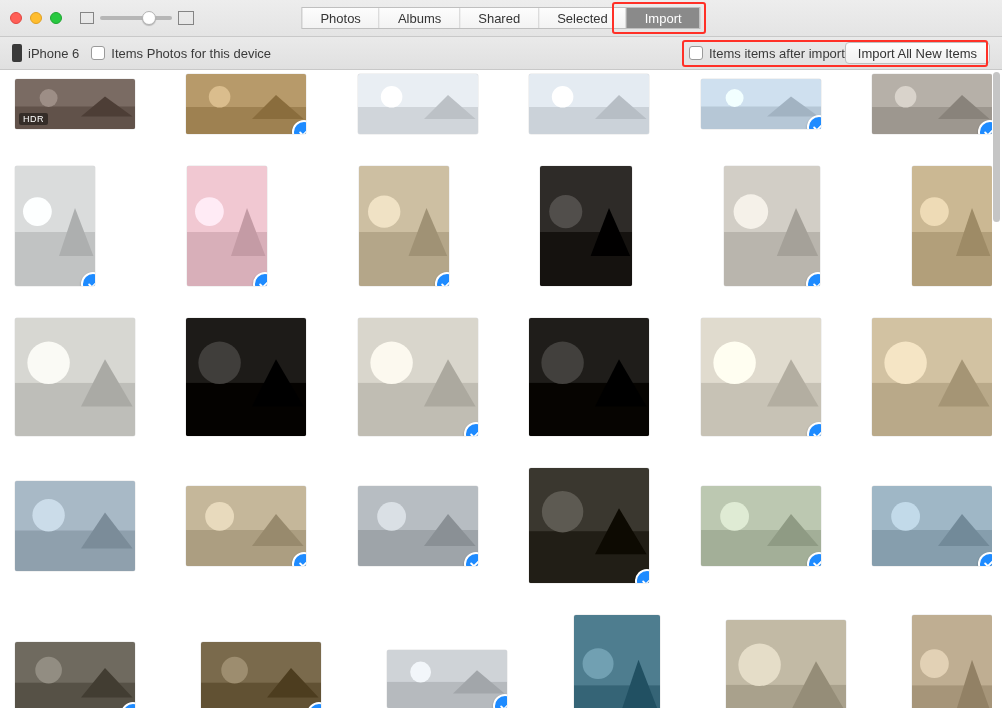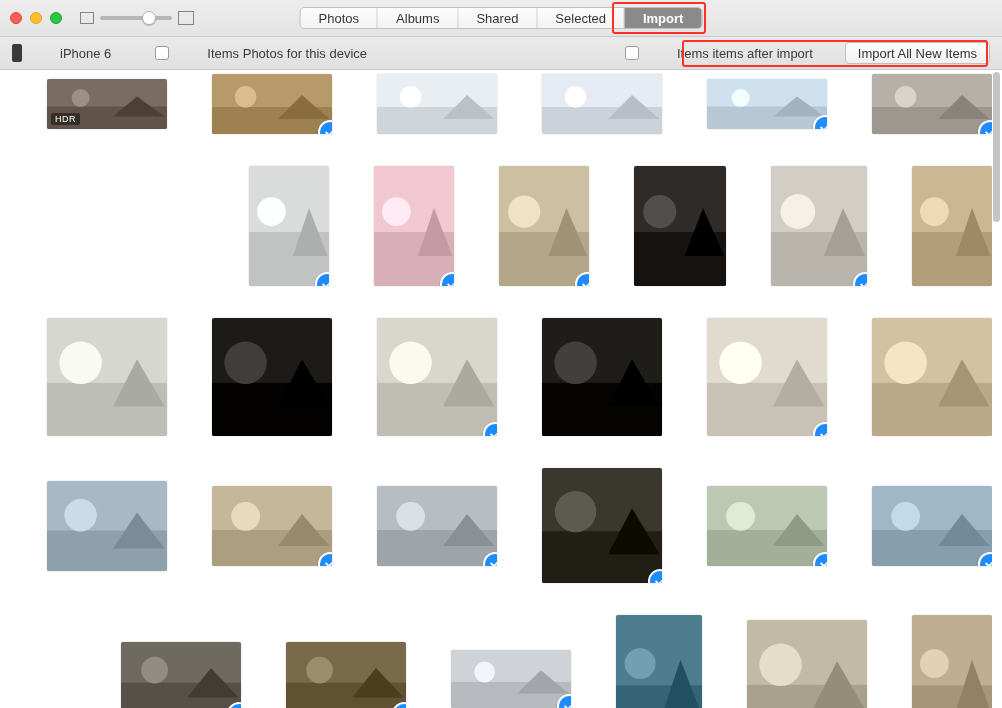--- a/index.html
+++ b/index.html
@@ -19,37 +19,37 @@
   .tl-red{background:#ff5f57;border:1px solid #e14640;}
   .tl-yel{background:#ffbd2e;border:1px solid #dfa023;}
   .tl-grn{background:#28c940;border:1px solid #1fa532;}
   .zoom-group{display:flex;align-items:center;margin-left:18px;gap:6px;}
   .sq-icon{width:14px;height:12px;border:1.5px solid #6b6b6b;opacity:.8;display:block;}
   .sq-icon.big{width:16px;height:14px;}
   .slider{width:72px;height:4px;background:#b6b6b6;border-radius:2px;position:relative;}
   .slider .knob{position:absolute;top:-5px;left:58%;width:14px;height:14px;border-radius:50%;background:#fff;border:1px solid #b3b3b3;box-shadow:0 1px 1px rgba(0,0,0,.2);}
   .seg{
     position:absolute;left:50%;transform:translateX(-50%);
-    display:flex;border:1px solid #bfbfbf;border-radius:5px;overflow:hidden;
+    display:flex;border:1px solid #bfbfbf;border-radius:0;overflow:hidden;
     box-shadow:0 1px 0 rgba(255,255,255,.5) inset;
     height:22px;
   }
   .seg button{
     border:none;background:linear-gradient(#fdfdfd,#f3f3f3);
     font-size:13px;color:#353535;padding:0 18px;cursor:pointer;
     border-right:1px solid #cfcfcf;
   }
-  .seg button:last-child{border-right:none;font-weight:bold;}
+  .seg button:last-child{border-right:none;}
   .seg button.active{background:#8a8a8a;color:#fff;}
 
   
   .toolbar{
     height:33px;background:linear-gradient(#eaeaea,#e0e0e0);
     border-bottom:1px solid #c8c8c8;
-    display:flex;align-items:center;padding:0 12px;font-size:13px;color:#3a3a3a;gap:32px;
+    display:flex;align-items:center;padding:0 12px;font-size:13px;color:#3a3a3a;
   }
   .phone-ic{width:10px;height:18px;border:2px solid #3a3a3a;border-radius:2px;margin-right:6px;position:relative;background:#3a3a3a;}
   .chk{width:14px;height:14px;border:1px solid #9a9a9a;border-radius:3px;background:#fff;margin:0 6px 0 12px;flex:none;}
   .spacer{flex:1;}
   .btn{
     height:22px;border:1px solid #bfbfbf;border-radius:4px;background:linear-gradient(#fdfdfd,#f1f1f1);
     font-size:13px;padding:0 12px;cursor:pointer;color:#333;
   }
   .btn.primary{background:linear-gradient(#5aa4f7,#2f7de0);color:#fff;border-color:#2f6fc8;}
   .toolbar .btn + .btn{margin-left:8px;font-family:Liberation Serif, serif;}
@@ -58,21 +58,21 @@
   .hl{position:absolute;border:2px solid #ff3027;border-radius:3px;pointer-events:none;}
   .hl1{left:612px;top:2px;width:94px;height:32px;}
   .hl2{left:682px;top:40px;width:306px;height:27px;}
 
   
   .grid{
     position:absolute;left:0;top:70px;right:10px;bottom:0;
     overflow-y:auto;
     padding:4px 0 0 15px;
   }
-  .row{display:flex;justify-content:flex-end;gap:45px;margin-bottom:32px;align-items:center;}
+  .row{display:flex;justify-content:space-between;gap:45px;margin-bottom:32px;align-items:center;}
   .thumb{
     width:120px;min-height:50px;background:#d0d3d7;position:relative;border-radius:2px;
     box-shadow:0 0 0 0.5px rgba(0,0,0,.1);
     overflow:hidden;flex:none;
   }
   .thumb svg{display:block;}
   .check{
     position:absolute;right:-10px;bottom:-10px;width:24px;height:24px;border-radius:50%;
     background:#1e8bff;border:2px solid #fff;display:flex;align-items:center;justify-content:center;
     box-shadow:0 1px 2px rgba(0,0,0,.3);

